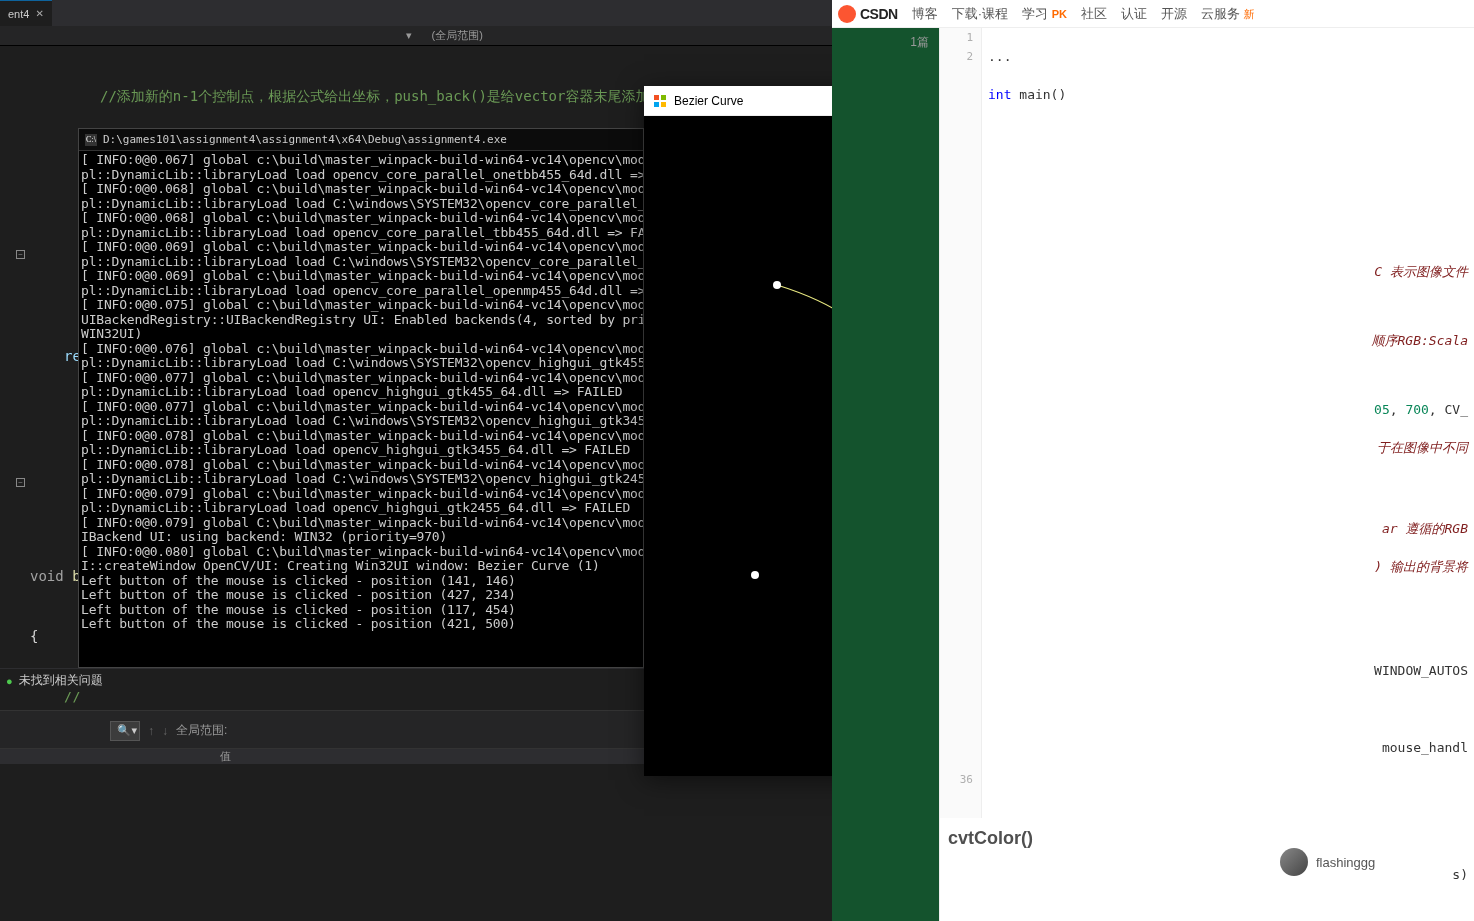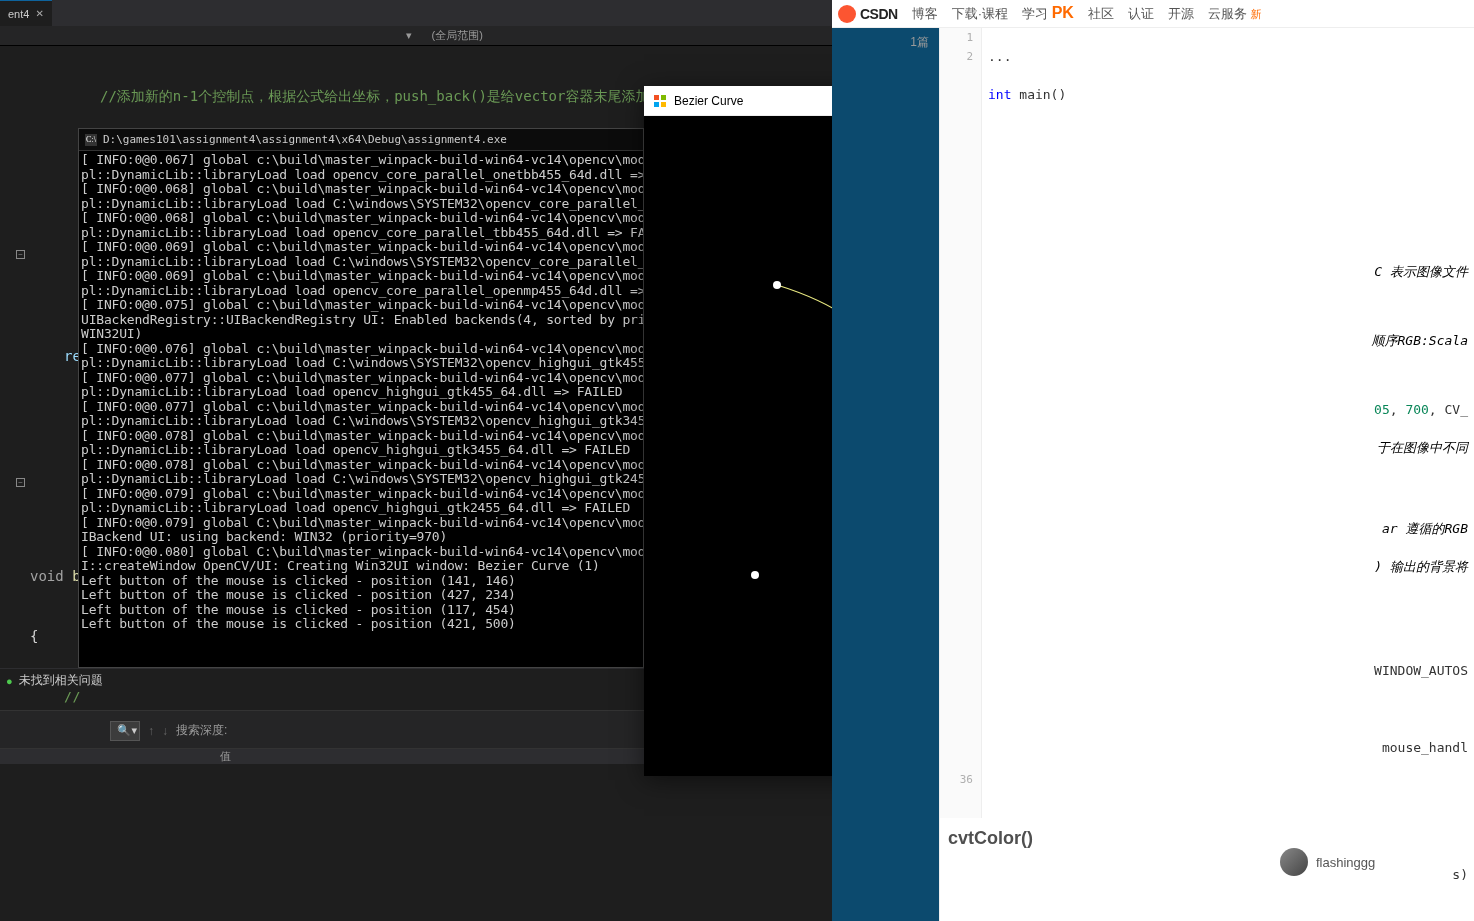--- a/index.html
+++ b/index.html
@@ -50,30 +50,30 @@
 .bezier-canvas .pt { position: absolute; width: 8px; height: 8px; background: #fff; border-radius: 50%; transform: translate(-4px, -4px); }
 .bezier-canvas svg { position: absolute; left: 0; top: 0; }
 
 
 .csdn { position: absolute; left: 832px; top: 0; width: 642px; height: 921px; background: #fff; overflow: hidden; }
 .csdn-header { height: 28px; background: #fff; border-bottom: 1px solid #eee; display: flex; align-items: center; padding: 0 6px; gap: 14px; font-size: 13px; color: #444; }
 .csdn-logo { display: flex; align-items: center; gap: 4px; font-weight: bold; }
 .csdn-logo .face { width: 18px; height: 18px; border-radius: 50%; background: #fc5531; position: relative; }
 .csdn-logo .txt { color: #222; font-size: 14px; letter-spacing: -0.5px; }
 .csdn-header .nav { color: #555; font-size: 13px; cursor: pointer; }
-.csdn-header .pk { color: #ff6a00; font-size: 16px; font-weight: bold; }
+.csdn-header .pk { color: #ff6a00; font-size: 11px; font-weight: bold; }
 .csdn-header .new { color: #ff6a00; font-size: 11px; }
 .csdn-body { display: flex; height: 893px; }
-.csdn-left { width: 108px; background: #0c4a6e; border-right: 1px solid #eee; font-size: 12px; color: #999; text-align: right; padding: 6px 10px 0 0; }
+.csdn-left { width: 108px; background: #14532d; border-right: 1px solid #eee; font-size: 12px; color: #999; text-align: right; padding: 6px 10px 0 0; }
 .csdn-main { flex: 1; background: #fff; padding: 4px 0 0 0; position: relative; }
 .csdn-gutter { position: absolute; left: 0; top: 0; width: 42px; background: #fafafa; height: 790px; border-right: 1px solid #eee; }
 .csdn-gutter .ln { font-size: 11px; color: #afafaf; height: 19px; line-height: 19px; text-align: right; padding-right: 8px; font-family: Consolas, monospace; }
 .csdn-code { position: absolute; left: 48px; top: 0; font-family: Consolas, monospace; font-size: 13px; line-height: 19px; white-space: pre; color: #333; }
 .csdn-code .kw { color: #0000ff; }
-.csdn-code .cm { color: #000000; font-style: italic; }
+.csdn-code .cm { color: #7f1d1d; font-style: italic; }
 .csdn-code .num { color: #098658; }
 .csdn-heading { position: absolute; left: 8px; top: 800px; font-size: 18px; font-weight: bold; color: #4f4f4f; }
 .csdn-author { position: absolute; left: 340px; top: 820px; display: flex; align-items: center; gap: 8px; font-size: 13px; color: #555; }
 .csdn-author .avatar { width: 28px; height: 28px; border-radius: 50%; background: linear-gradient(135deg,#888,#444); }
 </style>
 </head>
 <body>
 
 <div class="vs-window">
   <div class="vs-tabbar">
@@ -122,21 +122,21 @@
 
   <div class="vs-statusleft">
     <span class="ok">●</span>
     <span>未找到相关问题</span>
   </div>
 
   <div class="vs-search">
     <div class="searchbox">🔍▾</div>
     <span class="nav">↑</span>
     <span class="nav">↓</span>
-    <span>搜索深度:</span>
+    <span>全局范围:</span>
   </div>
   <div class="vs-grid">
     <span>值</span>
   </div>
   <div class="vs-bottom"></div>
 </div>
 
 <div class="console-window">
   <div class="console-title">
     <span class="cmd-icon">C:\</span>

